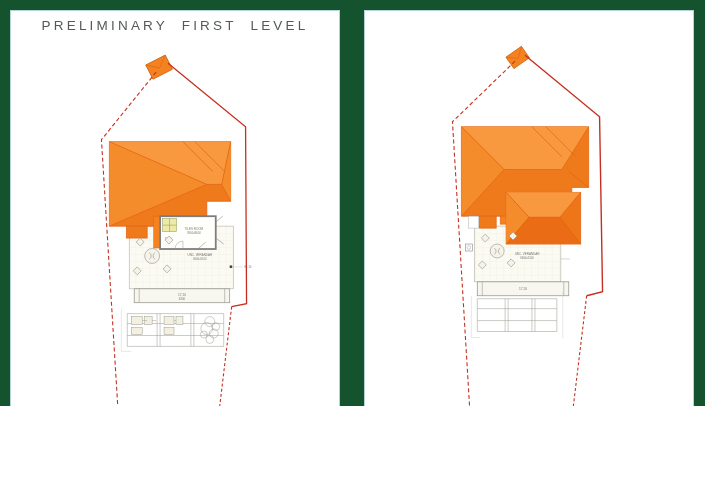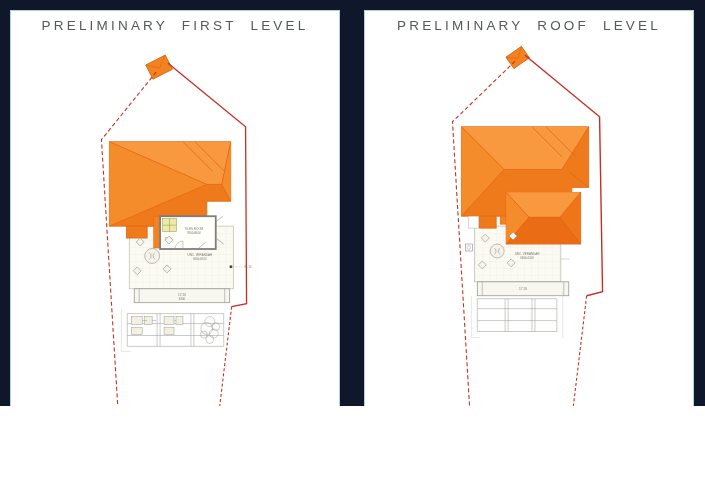--- a/index.html
+++ b/index.html
@@ -1,16 +1,16 @@
 <!DOCTYPE html>
 <html><head>
 <meta charset="utf-8">
 <style>
   html,body{margin:0;padding:0;background:#ffffff;}
-  .canvas{position:relative;width:705px;height:406px;background:#0f172a;overflow:hidden;
+  .canvas{position:relative;width:705px;height:406px;background:#14532d;overflow:hidden;
           font-family:"Liberation Sans", sans-serif;}
   .panel{position:absolute;top:10px;width:330px;height:482px;background:#ffffff;
          border:1.5px solid #b5d4d8;box-sizing:border-box;}
   .panel.left{left:10px;}
   .panel.right{left:364px;}
   .panel-title{position:absolute;top:7px;left:0;width:100%;margin:0;text-align:center;
          font-size:13.5px;font-weight:400;color:#54595b;letter-spacing:3.2px;word-spacing:7px;
          font-family:"Liberation Sans", sans-serif;}
   .plan{position:absolute;left:0;top:0;width:100%;height:100%;}
   .plan text{font-family:"Liberation Sans", sans-serif;fill:#7a7a74;}
@@ -114,21 +114,20 @@
           <path d="M138,48 L149,57 L160,48" fill="none" stroke="#e06415" stroke-width="0.6"></path>
         </g>
         <path d="M158,52 L236,116 L237,294 L222,297" stroke="#c52f21" stroke-width="1.3" fill="none"></path>
         <path d="M222,297 L201,472" stroke="#c52f21" stroke-width="1.1" fill="none" stroke-dasharray="3,2.2"></path>
         <path d="M146,61 L91,129 L112,472" stroke="#c52f21" stroke-width="1.1" fill="none" stroke-dasharray="4,2.6"></path>
       </g>
     </svg>
   </section>
 
   <section class="panel right">
-    <h2 class="panel-title">PRELIMINARY ROOF LEVEL</h2>
 
     <svg class="plan" viewBox="0 0 330 482">
       <defs>
         <pattern id="tileR" width="7" height="7" patternUnits="userSpaceOnUse">
           <path d="M7,0 V7 M0,7 H7" stroke="#e9e6d3" stroke-width="0.45" fill="none"></path>
         </pattern>
       </defs>
 
       <g>
         <rect x="110" y="216" width="87" height="56" fill="#fbfaf3" stroke="#b9b9ae" stroke-width="0.7"></rect>

